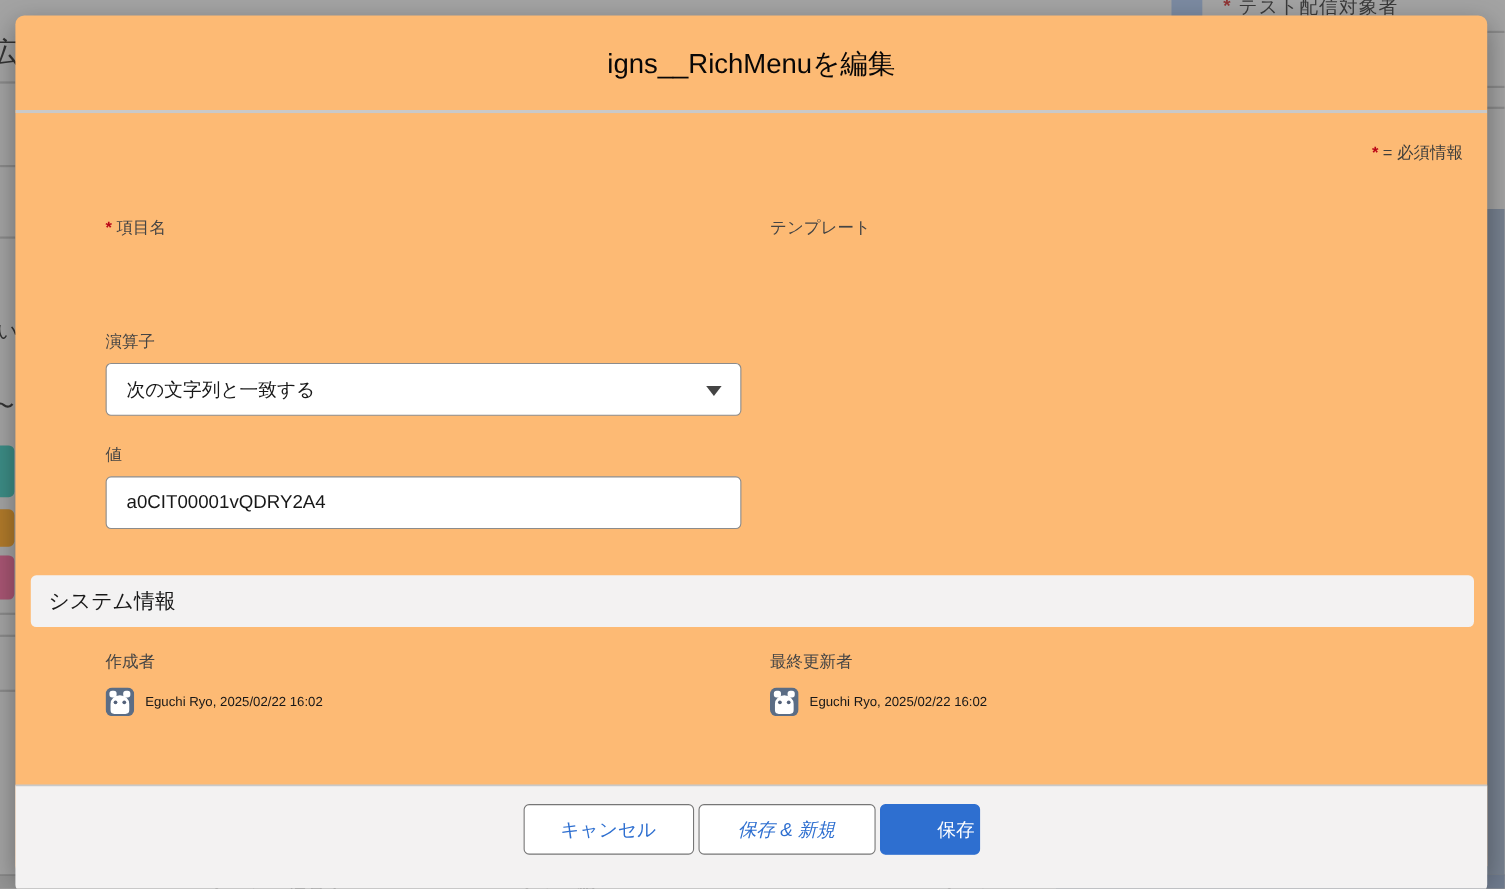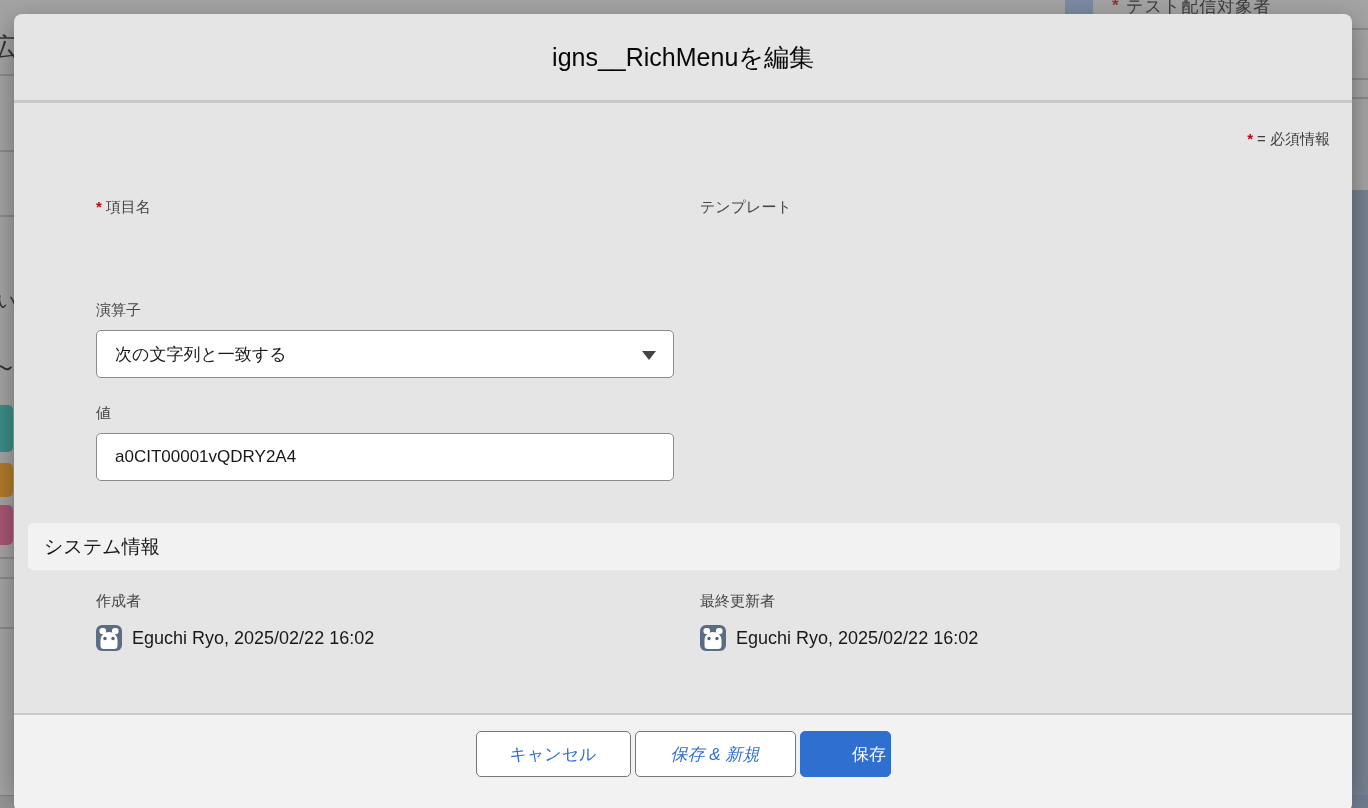--- a/index.html
+++ b/index.html
@@ -22,21 +22,21 @@
   .bd-orange{top:463px;height:34px;background:#b07a2a;}
   .bd-pink{top:505px;height:40px;background:#a85573;}
   .bd-rstrip-slate{left:1352px;top:190px;width:16px;height:618px;background:#76808f;}
   .bd-bottombar{left:0;top:795px;width:1368px;height:13px;background:#949494;border-top:1px solid #7e7e7e;}
   .bd-bb-divider{top:795px;width:1px;height:13px;background:#6f6f6f;}
   .bd-bb-label{top:796px;font-size:17px;font-weight:600;color:#2f2f2f;}
   .bd-bb-chev{top:798px;}
   .bd-bb-slate{left:960px;top:795px;width:408px;height:13px;background:#6e7a8d;}
 
   
-  .modal{position:absolute;left:14px;top:14px;width:1338px;height:781px;background:#e5e5e5;
+  .modal{position:absolute;left:14px;top:14px;width:1338px;height:781px;background:#fdba74;
          border-radius:8px;box-shadow:0 8px 24px rgba(0,0,0,.35);}
   .modal-header{position:absolute;left:0;top:0;width:100%;height:89px;display:flex;
                 align-items:center;justify-content:center;border-bottom:3px solid #c9c9c9;
                 border-radius:8px 8px 0 0;}
   .modal-title{font-size:25px;color:#080707;font-weight:500;}
   .req-legend{position:absolute;right:22px;top:116px;font-size:15px;color:#3e3e3c;}
   .red-ast{color:#ba0517;font-weight:bold;margin-right:4px;}
 
   .form-label{position:absolute;font-size:15px;color:#444;}
   .lds-input{position:absolute;width:578px;height:48px;border:1px solid #8c8c8c;border-radius:5px;
@@ -57,21 +57,21 @@
   .inp-value{top:419px;}
   .lbl-template{top:184px;}
   .val-template{position:absolute;top:220px;font-size:19px;color:#181818;}
 
   .section-bar{position:absolute;left:14px;top:509px;width:1312px;height:47px;background:#f3f2f2;
                border-radius:5px;display:flex;align-items:center;padding-left:16px;}
   .section-title{font-size:19px;color:#181818;}
 
   .sys-label{position:absolute;top:578px;font-size:15px;color:#444;}
   .sys-row{position:absolute;top:611px;display:flex;align-items:center;gap:10px;}
-  .sys-user{font-size:18px;color:#181818;}
+  .sys-user{font-size:12px;color:#181818;}
   .avatar{width:26px;height:26px;flex:0 0 26px;}
 
   .modal-footer{position:absolute;left:0;top:699px;width:100%;height:99px;background:#f3f2f2;
                 border-top:2px solid #c9c9c9;border-radius:0 0 8px 8px;
                 display:flex;align-items:flex-start;justify-content:center;gap:4px;padding-top:16px;}
   .btn{height:46px;border-radius:5px;font-size:17px;display:flex;align-items:center;
        justify-content:center;cursor:pointer;border:1px solid #767676;background:#fff;color:#2e6fd0;}
   .btn-cancel{width:155px;}
   .btn-savenew{width:161px;font-style:italic;}
   .btn-save{width:91px;background:#2e6fd0;border-color:#2e6fd0;color:#fff;padding-left:48px;}

